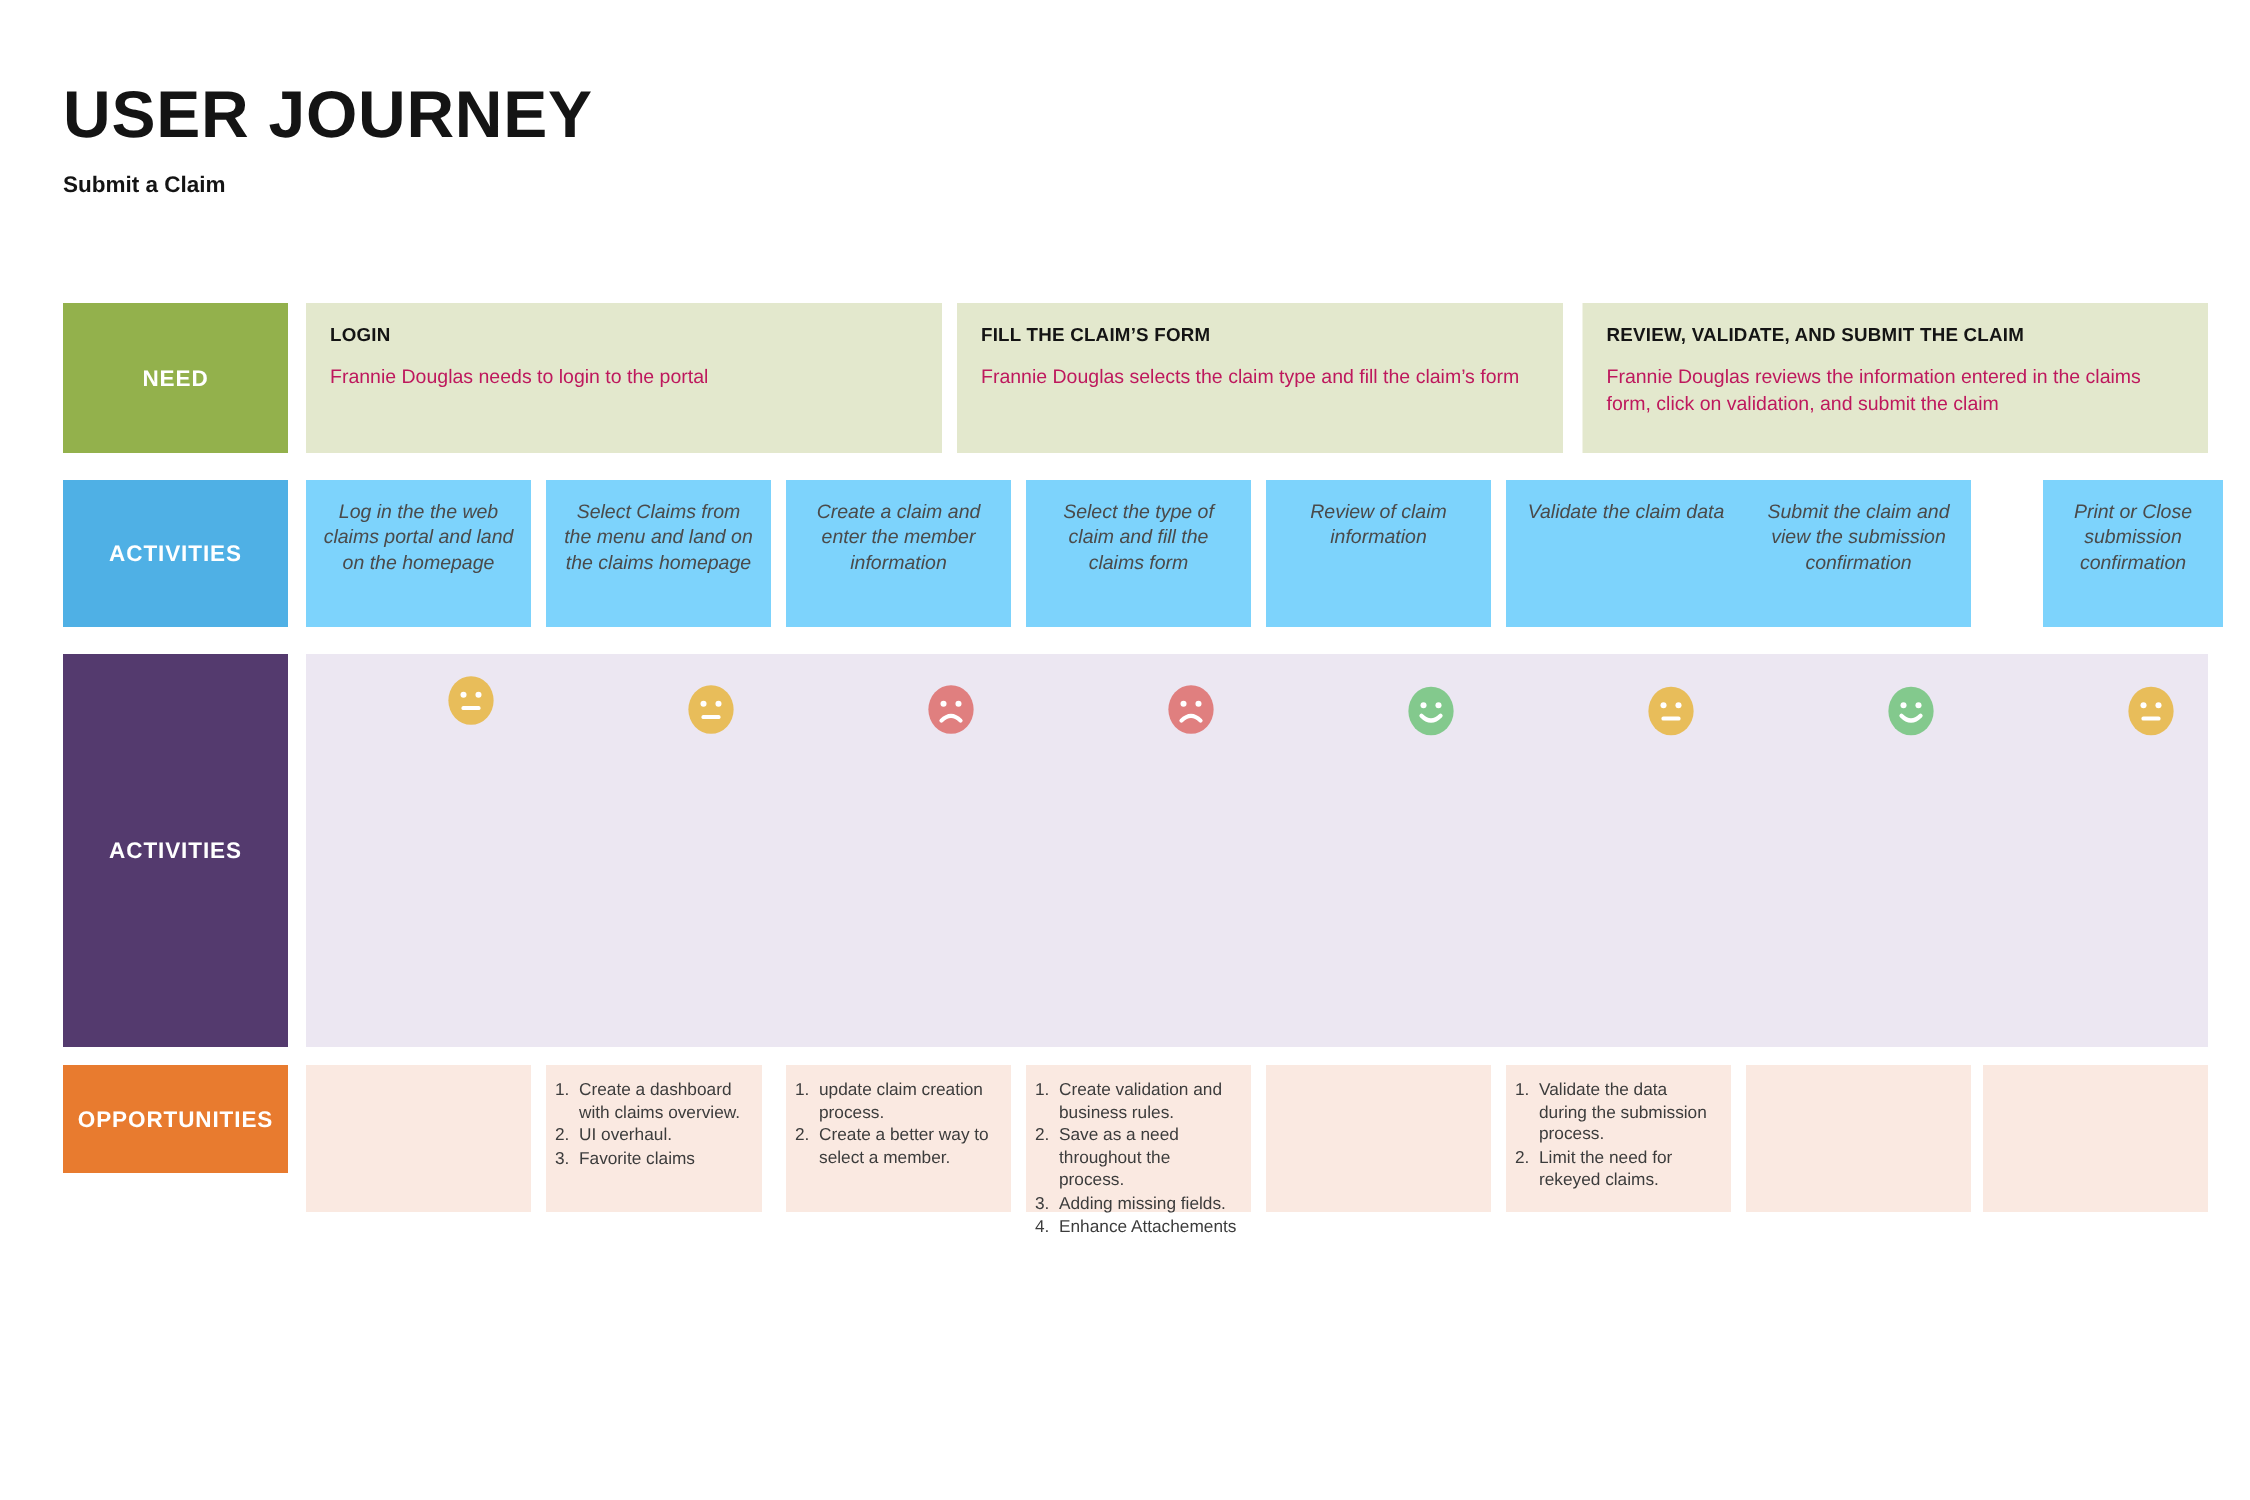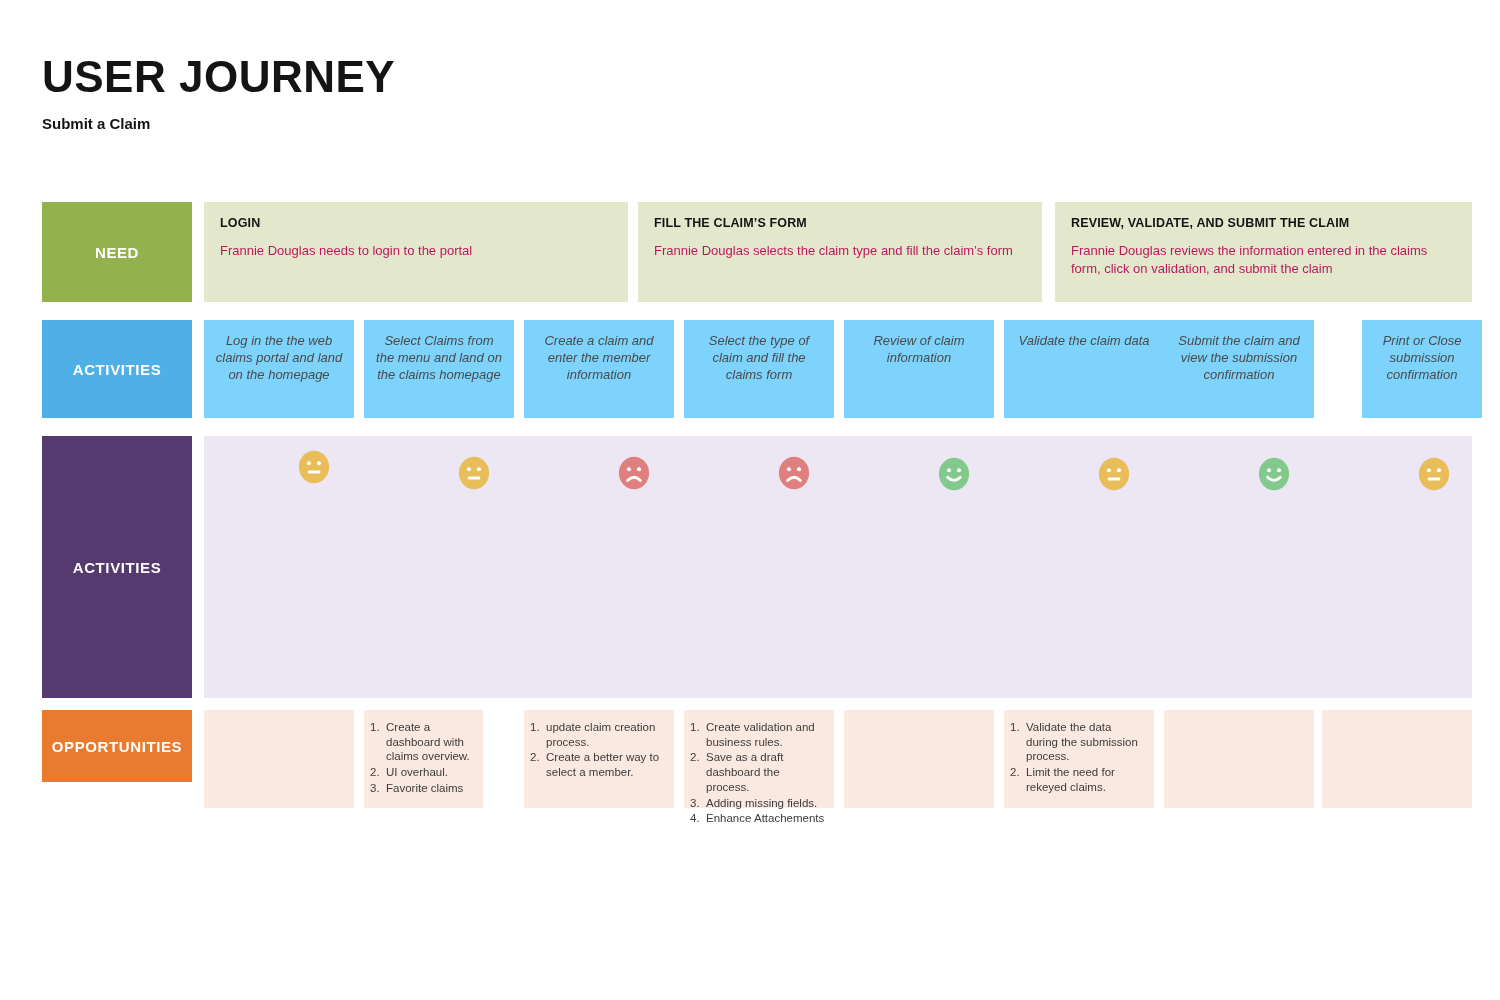--- a/index.html
+++ b/index.html
@@ -205,37 +205,37 @@
             <rect x="10" y="19.4" width="12" height="2.6" rx="1.2" fill="#ffffff"></rect>
           </svg>
         </div>
       </div>
   </div>
 
   <div class="row" id="opportunities-row">
     <div class="row-label">OPPORTUNITIES</div>
     <div class="cells" id="opportunities-cells">
         <div class="cell opp-cell" style="left: 0px; width: 150px;"></div>
-        <div class="cell opp-cell" style="left: 160px; width: 119px;">
+        <div class="cell opp-cell" style="left: 160px; width: 144px;">
           <ol>
             <li>Create a dashboard with claims overview.</li>
             <li>UI overhaul.</li>
             <li>Favorite claims</li>
           </ol>
         </div>
         <div class="cell opp-cell" style="left: 320px; width: 150px;">
           <ol>
             <li>update claim creation process.</li>
             <li>Create a better way to select a member.</li>
           </ol>
         </div>
         <div class="cell opp-cell" style="left: 480px; width: 150px;">
           <ol>
             <li>Create validation and business rules.</li>
-            <li>Save as a draft dashboard the process.</li>
+            <li>Save as a need throughout the process.</li>
             <li>Adding missing fields.</li>
             <li>Enhance Attachements</li>
           </ol>
         </div>
         <div class="cell opp-cell" style="left: 640px; width: 150px;"></div>
         <div class="cell opp-cell" style="left: 800px; width: 150px;">
           <ol>
             <li>Validate the data during the submission process.</li>
             <li>Limit the need for rekeyed claims.</li>
           </ol>

